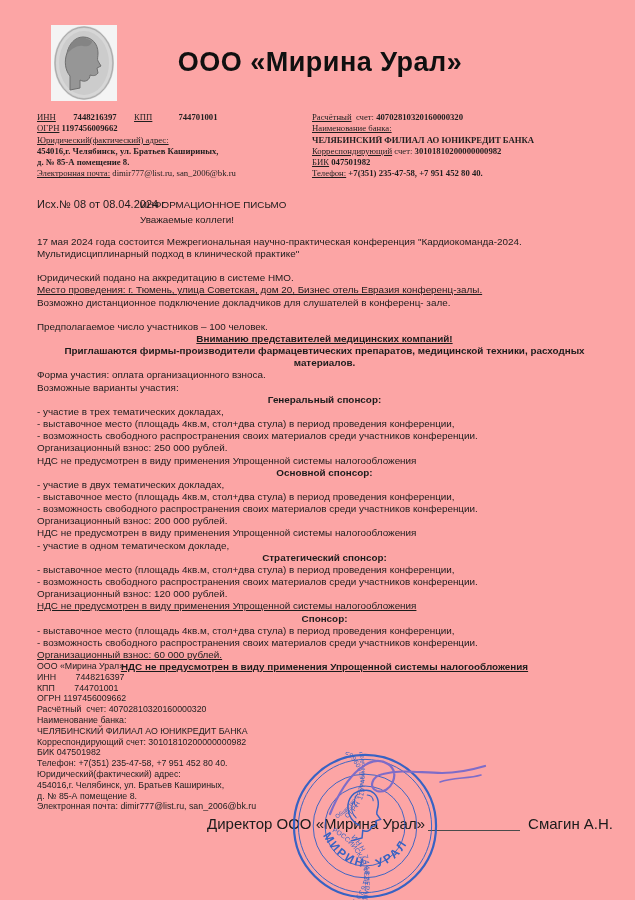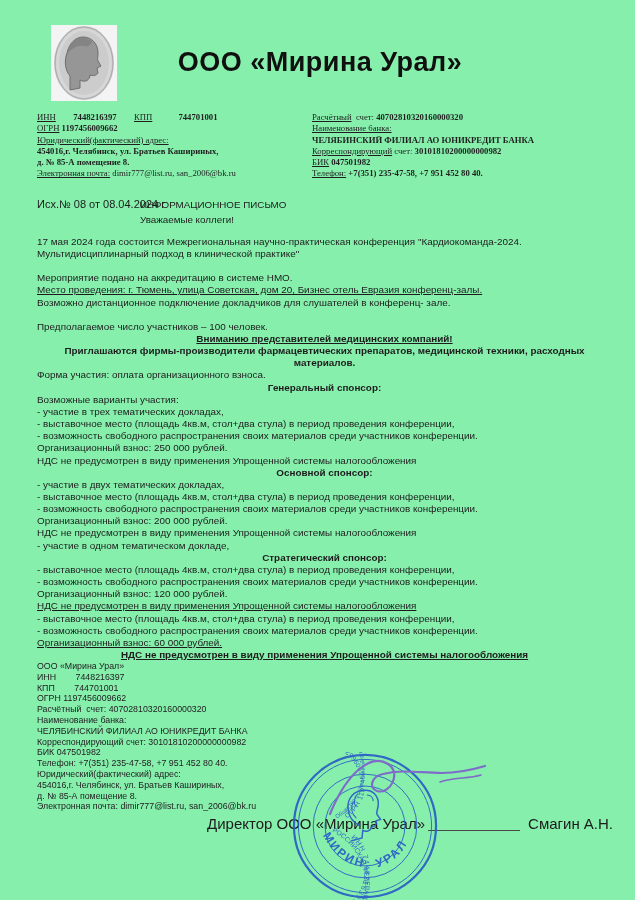--- a/index.html
+++ b/index.html
@@ -1,18 +1,18 @@
 <!DOCTYPE html>
 <html><head>
 <meta charset="utf-8">
 <style>
   html,body { margin:0; padding:0; background:#e8e8e8; }
   .page {
     position:relative; width:635px; height:900px; margin:0 auto;
-    background:#86efac; overflow:hidden;
+    background:#fca5a5; overflow:hidden;
     font-family:"Liberation Sans", sans-serif; color:#1b1b1b;
   }
   
   .logo-wrap { position:absolute; left:50px; top:24px; width:68px; height:78px; }
   .page-title {
     position:absolute; left:130px; top:47px; width:380px; text-align:center;
     font-size:27px; font-weight:bold; letter-spacing:0.5px; color:#101010;
   }
   
   .req {
@@ -77,46 +77,47 @@
 
   <div class="meta-ref">Исх.№ 08 от 08.04.2024 г</div>
   <div class="meta-center">
     <div>ИНФОРМАЦИОННОЕ ПИСЬМО</div>
     <div>Уважаемые коллеги!</div>
   </div>
 
   <div class="body-block">
       <div class="line">17 мая 2024 года состоится Межрегиональная научно-практическая конференция "Кардиокоманда-2024.</div>
       <div class="line">Мультидисциплинарный подход в клинической практике"</div>
-      <div class="line gap">Мероприятие подано на аккредитацию в системе НМО.</div>
+      <div class="line gap">Юридический подано на аккредитацию в системе НМО.</div>
       <div class="line u">Место проведения: г. Тюмень, улица Советская, дом 20, Бизнес отель Евразия конференц-залы.</div>
       <div class="line">Возможно дистанционное подключение докладчиков для слушателей в конференц- зале.</div>
       <div class="line gap">Предполагаемое число участников – 100 человек.</div>
       <div class="line b u">Вниманию представителей медицинских компаний!</div>
       <div class="line b">Приглашаются фирмы-производители фармацевтических препаратов, медицинской техники, расходных материалов.</div>
       <div class="line">Форма участия: оплата организационного взноса.</div>
+      <div class="line">Возможные варианты участия:</div>
       <div class="line b">Генеральный спонсор:</div>
-      <div class="line">Возможные варианты участия:</div>
       <div class="line">- участие в трех тематических докладах,</div>
       <div class="line">- выставочное место (площадь 4кв.м, стол+два стула) в период проведения конференции,</div>
       <div class="line">- возможность свободного распространения своих материалов среди участников конференции.</div>
       <div class="line">Организационный взнос: 250 000 рублей.</div>
       <div class="line">НДС не предусмотрен в виду применения Упрощенной системы налогообложения</div>
       <div class="line b">Основной спонсор:</div>
       <div class="line">- участие в двух тематических докладах,</div>
       <div class="line">- выставочное место (площадь 4кв.м, стол+два стула) в период проведения конференции,</div>
       <div class="line">- возможность свободного распространения своих материалов среди участников конференции.</div>
       <div class="line">Организационный взнос: 200 000 рублей.</div>
       <div class="line">НДС не предусмотрен в виду применения Упрощенной системы налогообложения</div>
       <div class="line">- участие в одном тематическом докладе,</div>
       <div class="line b">Стратегический спонсор:</div>
       <div class="line">- выставочное место (площадь 4кв.м, стол+два стула) в период проведения конференции,</div>
       <div class="line">- возможность свободного распространения своих материалов среди участников конференции.</div>
       <div class="line">Организационный взнос: 120 000 рублей.</div>
       <div class="line u">НДС не предусмотрен в виду применения Упрощенной системы налогообложения</div>
+      <div class="line b">Спонсор:</div>
       <div class="line">- выставочное место (площадь 4кв.м, стол+два стула) в период проведения конференции,</div>
       <div class="line">- возможность свободного распространения своих материалов среди участников конференции.</div>
       <div class="line u">Организационный взнос: 60 000 рублей.</div>
       <div class="line b u">НДС не предусмотрен в виду применения Упрощенной системы налогообложения</div>
     </div>
 
   <div class="footer-block"><div class="line">ООО «Мирина Урал»</div><div class="line">ИНН        7448216397</div><div class="line">КПП        744701001</div><div class="line">ОГРН 1197456009662</div><div class="line">Расчётный  счет: 40702810320160000320</div><div class="line">Наименование банка:</div><div class="line">ЧЕЛЯБИНСКИЙ ФИЛИАЛ АО ЮНИКРЕДИТ БАНКА</div><div class="line">Корреспондирующий счет: 30101810200000000982</div><div class="line">БИК 047501982</div><div class="line">Телефон: +7(351) 235-47-58, +7 951 452 80 40.</div><div class="line">Юридический(фактический) адрес:</div><div class="line">454016,г. Челябинск, ул. Братьев Кашириных,</div><div class="line">д. № 85-А помещение 8.</div><div class="line">Электронная почта: dimir777@list.ru, san_2006@bk.ru</div></div>
 
   <div class="director-row">
     <span>Директор ООО «Мирина Урал»</span>

